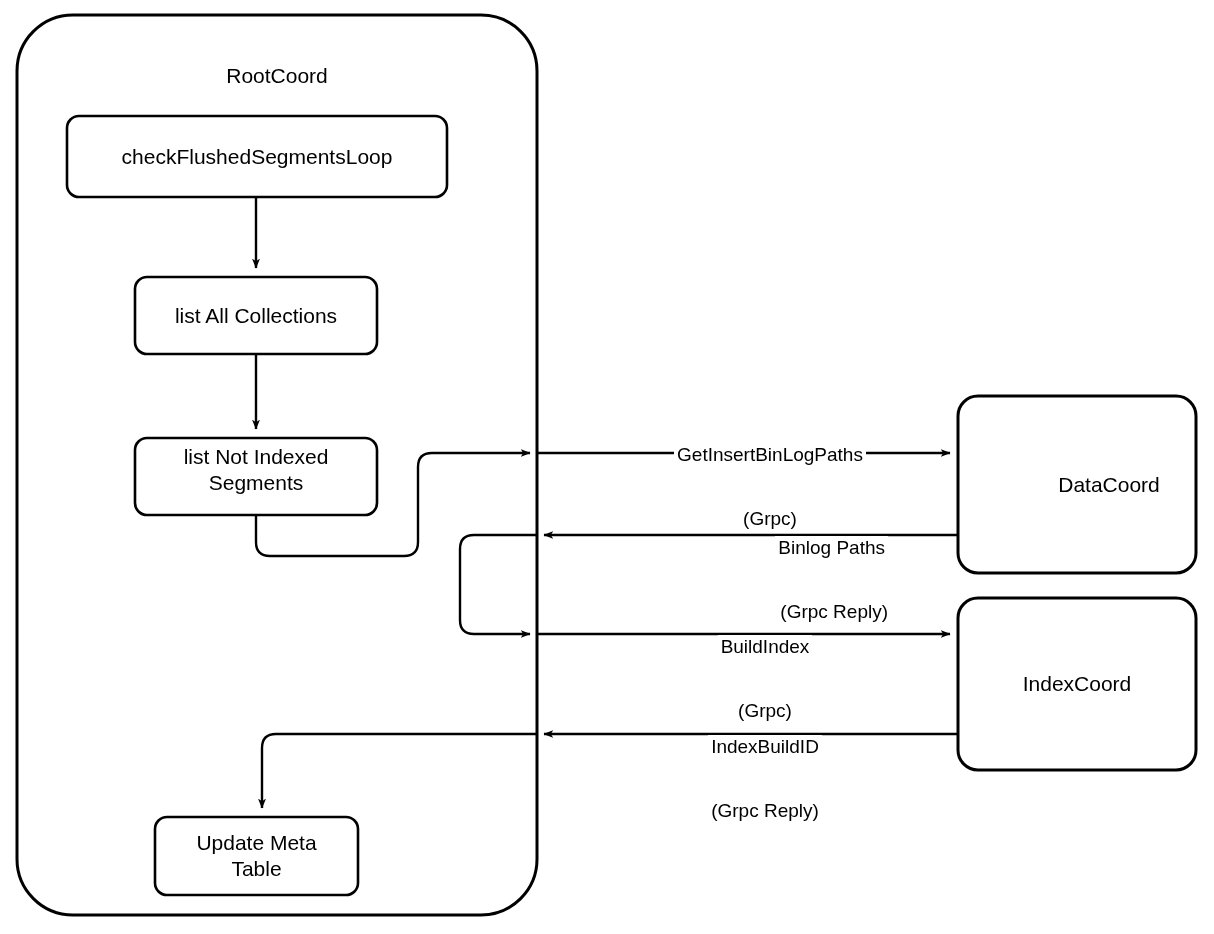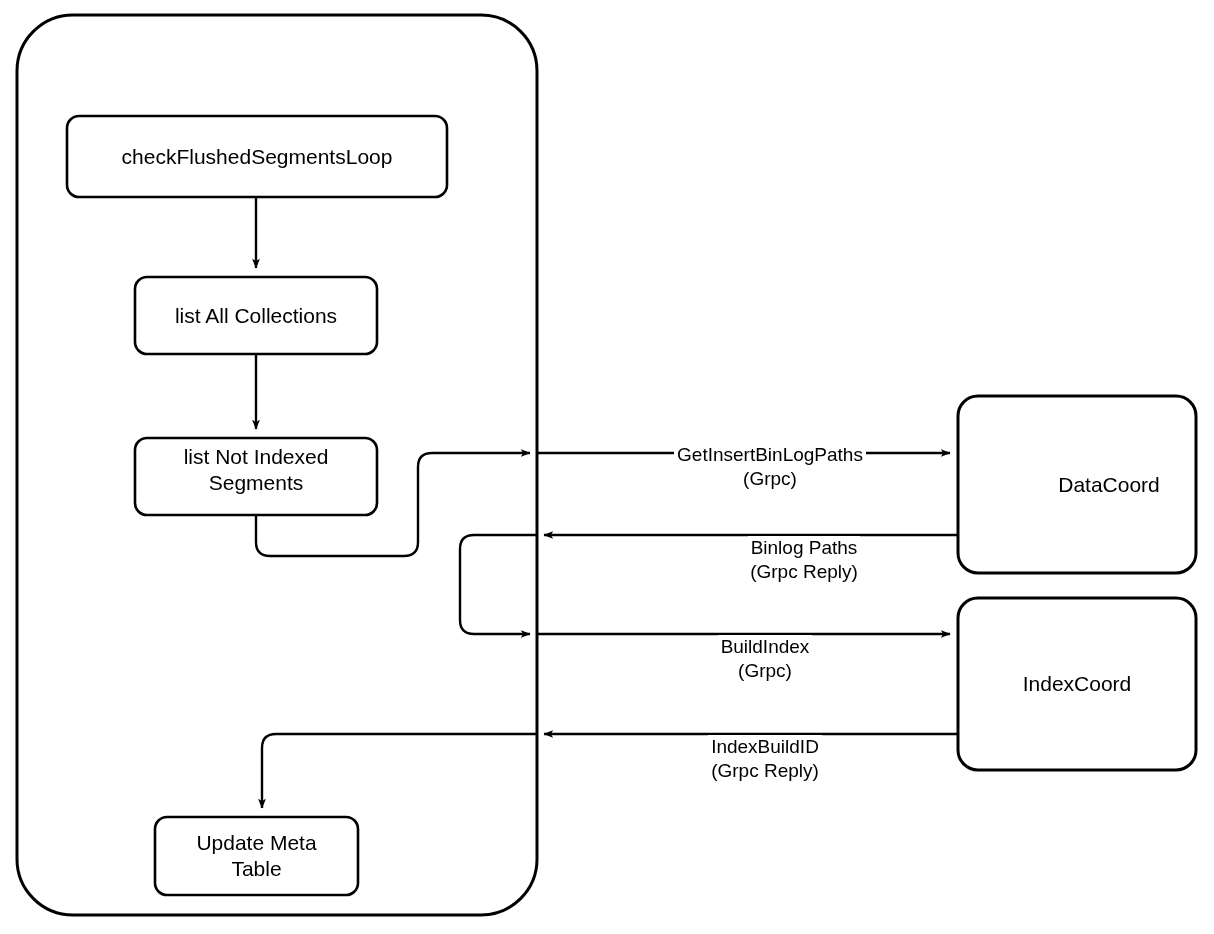--- a/index.html
+++ b/index.html
@@ -57,20 +57,21 @@
     white-space: pre-line;
   }
   .edge-label .l1 {
     display: inline-block;
     background: #ffffff;
     padding: 0 3px;
   }
   .edge-label .l2 {
     display: block;
     background: transparent;
+    margin-top: 40px;
   }
 </style>
 </head>
 <body>
 
 <div id="canvas">
 
   <svg class="layer" viewBox="0 0 1214 934" xmlns="http://www.w3.org/2000/svg">
     <defs>
       <marker id="arrow" markerWidth="12" markerHeight="12" refX="9.4" refY="4" orient="auto" markerUnits="userSpaceOnUse">
@@ -103,41 +104,42 @@
     <path d="M958,535 L544,535" fill="none" stroke="#000000" stroke-width="2.4" marker-end="url(#arrow)"></path>
     <path d="M537,535 L474,535 Q460,535 460,549 L460,620 Q460,634 474,634 L530,634" fill="none" stroke="#000000" stroke-width="2.4" marker-end="url(#arrow)"></path>
 
     <path d="M537,634 L950,634" fill="none" stroke="#000000" stroke-width="2.4" marker-end="url(#arrow)"></path>
 
     <path d="M958,734 L544,734" fill="none" stroke="#000000" stroke-width="2.4" marker-end="url(#arrow)"></path>
 
     <path d="M537,734 L276,734 Q262,734 262,748 L262,808" fill="none" stroke="#000000" stroke-width="2.4" marker-end="url(#arrow)"></path>
   </svg>
 
+  <div class="container-title" style="left:17px; top:63px; width:520px;">RootCoord</div>
 
   <div class="node-label" style="left:135px; top:277px; width:242px; height:77px;">list All Collections</div>
 
   <div class="node-label" style="left:67px; top:116px; width:380px; height:81px;">checkFlushedSegmentsLoop</div>
 
   <div class="node-label" style="left:135px; top:438px; width:242px; height:63px;">list Not Indexed
 Segments</div>
 
   <div class="node-label" style="left:155px; top:817px; width:203px; height:78px;">Update Meta
 Table</div>
 
   <div class="node-label" style="left:958px; top:396px; width:238px; height:177px;margin-left:32px;">DataCoord</div>
 
   <div class="node-label" style="left:958px; top:598px; width:238px; height:172px;">IndexCoord</div>
 
   <div class="edge-label" style="left:630px; top:419px; width:280px;">
     <span class="l1">GetInsertBinLogPaths</span>
     <span class="l2">(Grpc)</span>
   </div>
 
-  <div class="edge-label" style="left:684px; top:512px; width:240px;">
+  <div class="edge-label" style="left:648px; top:512px; width:240px;text-align:right;">
     <span class="l1">Binlog Paths</span>
     <span class="l2">(Grpc Reply)</span>
   </div>
 
   <div class="edge-label" style="left:645px; top:611px; width:240px;">
     <span class="l1">BuildIndex</span>
     <span class="l2">(Grpc)</span>
   </div>
 
   <div class="edge-label" style="left:640px; top:711px; width:250px;">

